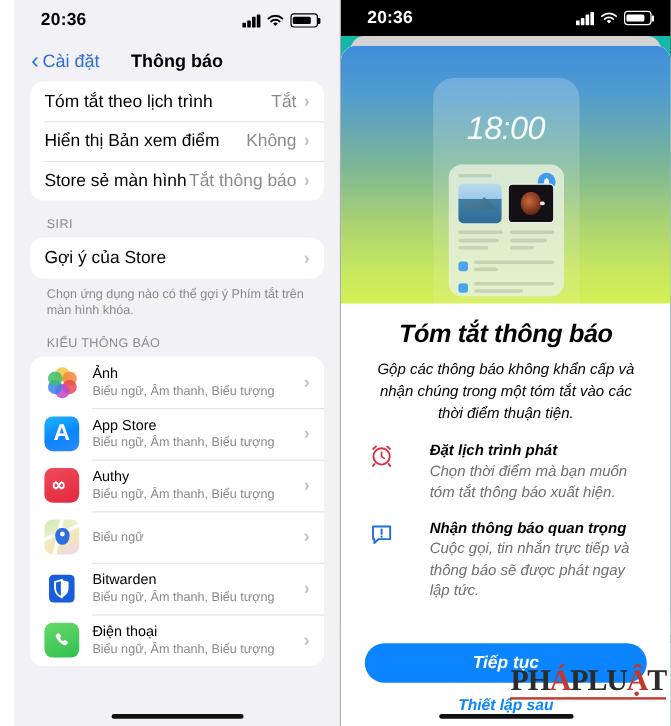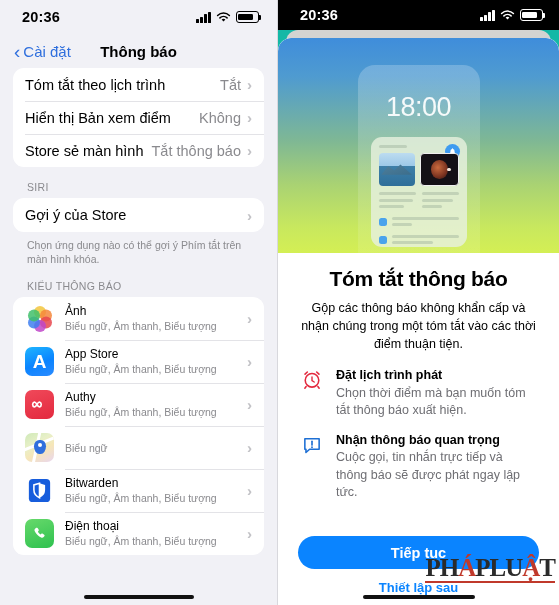--- a/index.html
+++ b/index.html
@@ -3,21 +3,21 @@
 <meta charset="utf-8">
 <style>
   * { margin:0; padding:0; box-sizing:border-box; }
   html,body { width:559px; height:605px; }
   body {
     font-family: "Liberation Sans", "DejaVu Sans", sans-serif;
     background:#ffffff;
     overflow:hidden;
     -webkit-font-smoothing:antialiased;
   }
-  .screens { display:flex; width:559px; height:605px; }
+  .screens { display:flex; width:559px; height:605px;padding-left:12px; }
 
   
   .phone-left {
     width:278px; height:605px; position:relative;
     background:#f1f1f6;
     border-right:1px solid #d8d8dd;
     overflow:hidden;
   }
   .statusbar {
     height:34px; display:flex; align-items:center;
@@ -72,21 +72,21 @@
   .home-ind { position:absolute; bottom:6px; left:50%; transform:translateX(-50%); width:110px; height:4px; background:#111; border-radius:3px; }
 
   
   .phone-right { width:281px; height:605px; position:relative; background:#000; overflow:hidden; }
   .sb-dark { height:30px; display:flex; align-items:center; justify-content:space-between; padding:0 16px 0 22px; color:#fff; font-size:14px; font-weight:bold;}
   .sb-dark .bars i { background:#fff; }
   .sb-dark .batt { border-color:#fff; }
   .sb-dark .batt::after { background:#fff; }
   .sb-dark .batt span { background:#fff; }
 
-  .blue-wrap { position:absolute; top:30px; left:0; right:0; bottom:0; background:#14b8a6; }
+  .blue-wrap { position:absolute; top:30px; left:0; right:0; bottom:0; background:#14b8a6;font-style:italic; }
   .sheet-back { position:absolute; top:0; left:8px; right:8px; height:14px; background:#d4d3d1; border-radius:12px 12px 0 0; }
   .sheet { position:absolute; top:8px; left:0; right:0; bottom:0; background:#fff; border-radius:13px 13px 0 0; overflow:hidden; display:flex; flex-direction:column;}
 
   .hero { height:215px; position:relative; background:linear-gradient(180deg,#3f8ddb 0%,#4f9bd0 18%,#7fb894 48%,#a9d273 68%,#c8e85e 88%,#d4ef54 100%); border-radius:13px 13px 0 0; display:flex; align-items:flex-end; justify-content:center;}
   .device { width:122px; height:188px; border-radius:17px 17px 0 0; background:linear-gradient(180deg,rgba(255,255,255,.22),rgba(255,255,255,.10)); position:relative; overflow:hidden; }
   .dev-time { text-align:center; color:rgba(255,255,255,.92); font-size:27px; font-weight:300; letter-spacing:-0.5px; margin-top:27px;}
   .notif { position:absolute; left:13px; right:13px; top:72px; bottom:6px; background:rgba(231,240,222,.82); border-radius:11px; padding:8px 8px 0 8px;}
   .nbell { position:absolute; right:7px; top:7px; width:15px; height:15px; border-radius:50%; background:#3e9bf0; display:flex;align-items:center;justify-content:center;}
   .nbell svg{display:block;}
   .nline { height:3px; border-radius:2px; background:rgba(150,170,150,.40); margin-bottom:3.5px; }
@@ -100,21 +100,21 @@
   .ncols { display:flex; gap:6px; }
   .ncols > div { flex:1; }
   .nbullet { display:flex; align-items:flex-start; gap:5px; margin-top:5px; }
   .nbullet .bdot { width:8px; height:8px; border-radius:2.5px; background:#4aa3ec; flex:0 0 8px; margin-top:1px;}
   .nbullet .blines { flex:1; }
 
   .below { flex:1; padding:14px 22px 0 22px; position:relative; }
   .title { text-align:center; font-size:21px; font-weight:bold; color:#000; letter-spacing:-0.3px; }
   .subtitle { text-align:center; font-size:12.5px; color:#000; line-height:1.45; margin-top:8px; }
   .feats { margin-top:14px; }
-  .feat { display:flex; gap:12px; margin-bottom:13px; }
+  .feat { display:flex; gap:28px; margin-bottom:13px; }
   .feat-ic { flex:0 0 24px; width:24px; height:24px; display:flex; align-items:center; justify-content:center; margin-top:1px;}
   .feat-tx { flex:1; min-width:0; }
   .feat-h { font-size:12.5px; font-weight:bold; color:#000; line-height:1.3;}
   .feat-p { font-size:12.5px; color:#6e6e73; line-height:1.38; margin-top:1px;}
 
   .fade { position:absolute; left:0; right:0; bottom:76px; height:22px; background:linear-gradient(180deg,rgba(255,255,255,0),#fff); pointer-events:none; }
   .cta-wrap { position:absolute; left:0; right:0; bottom:0; background:#fff; padding:0 20px 10px 20px; }
   .cta { height:33px; border-radius:17px; background:#0a84ff; color:#fff; display:flex; align-items:center; justify-content:center; font-size:14.5px; font-weight:bold; cursor:pointer; }
   .later { text-align:center; color:#0a84ff; font-size:13px; font-weight:bold; margin-top:11px; cursor:pointer; }
   .home-ind-d { position:absolute; bottom:6px; left:50%; transform:translateX(-50%); width:112px; height:4px; background:#111; border-radius:3px; }

